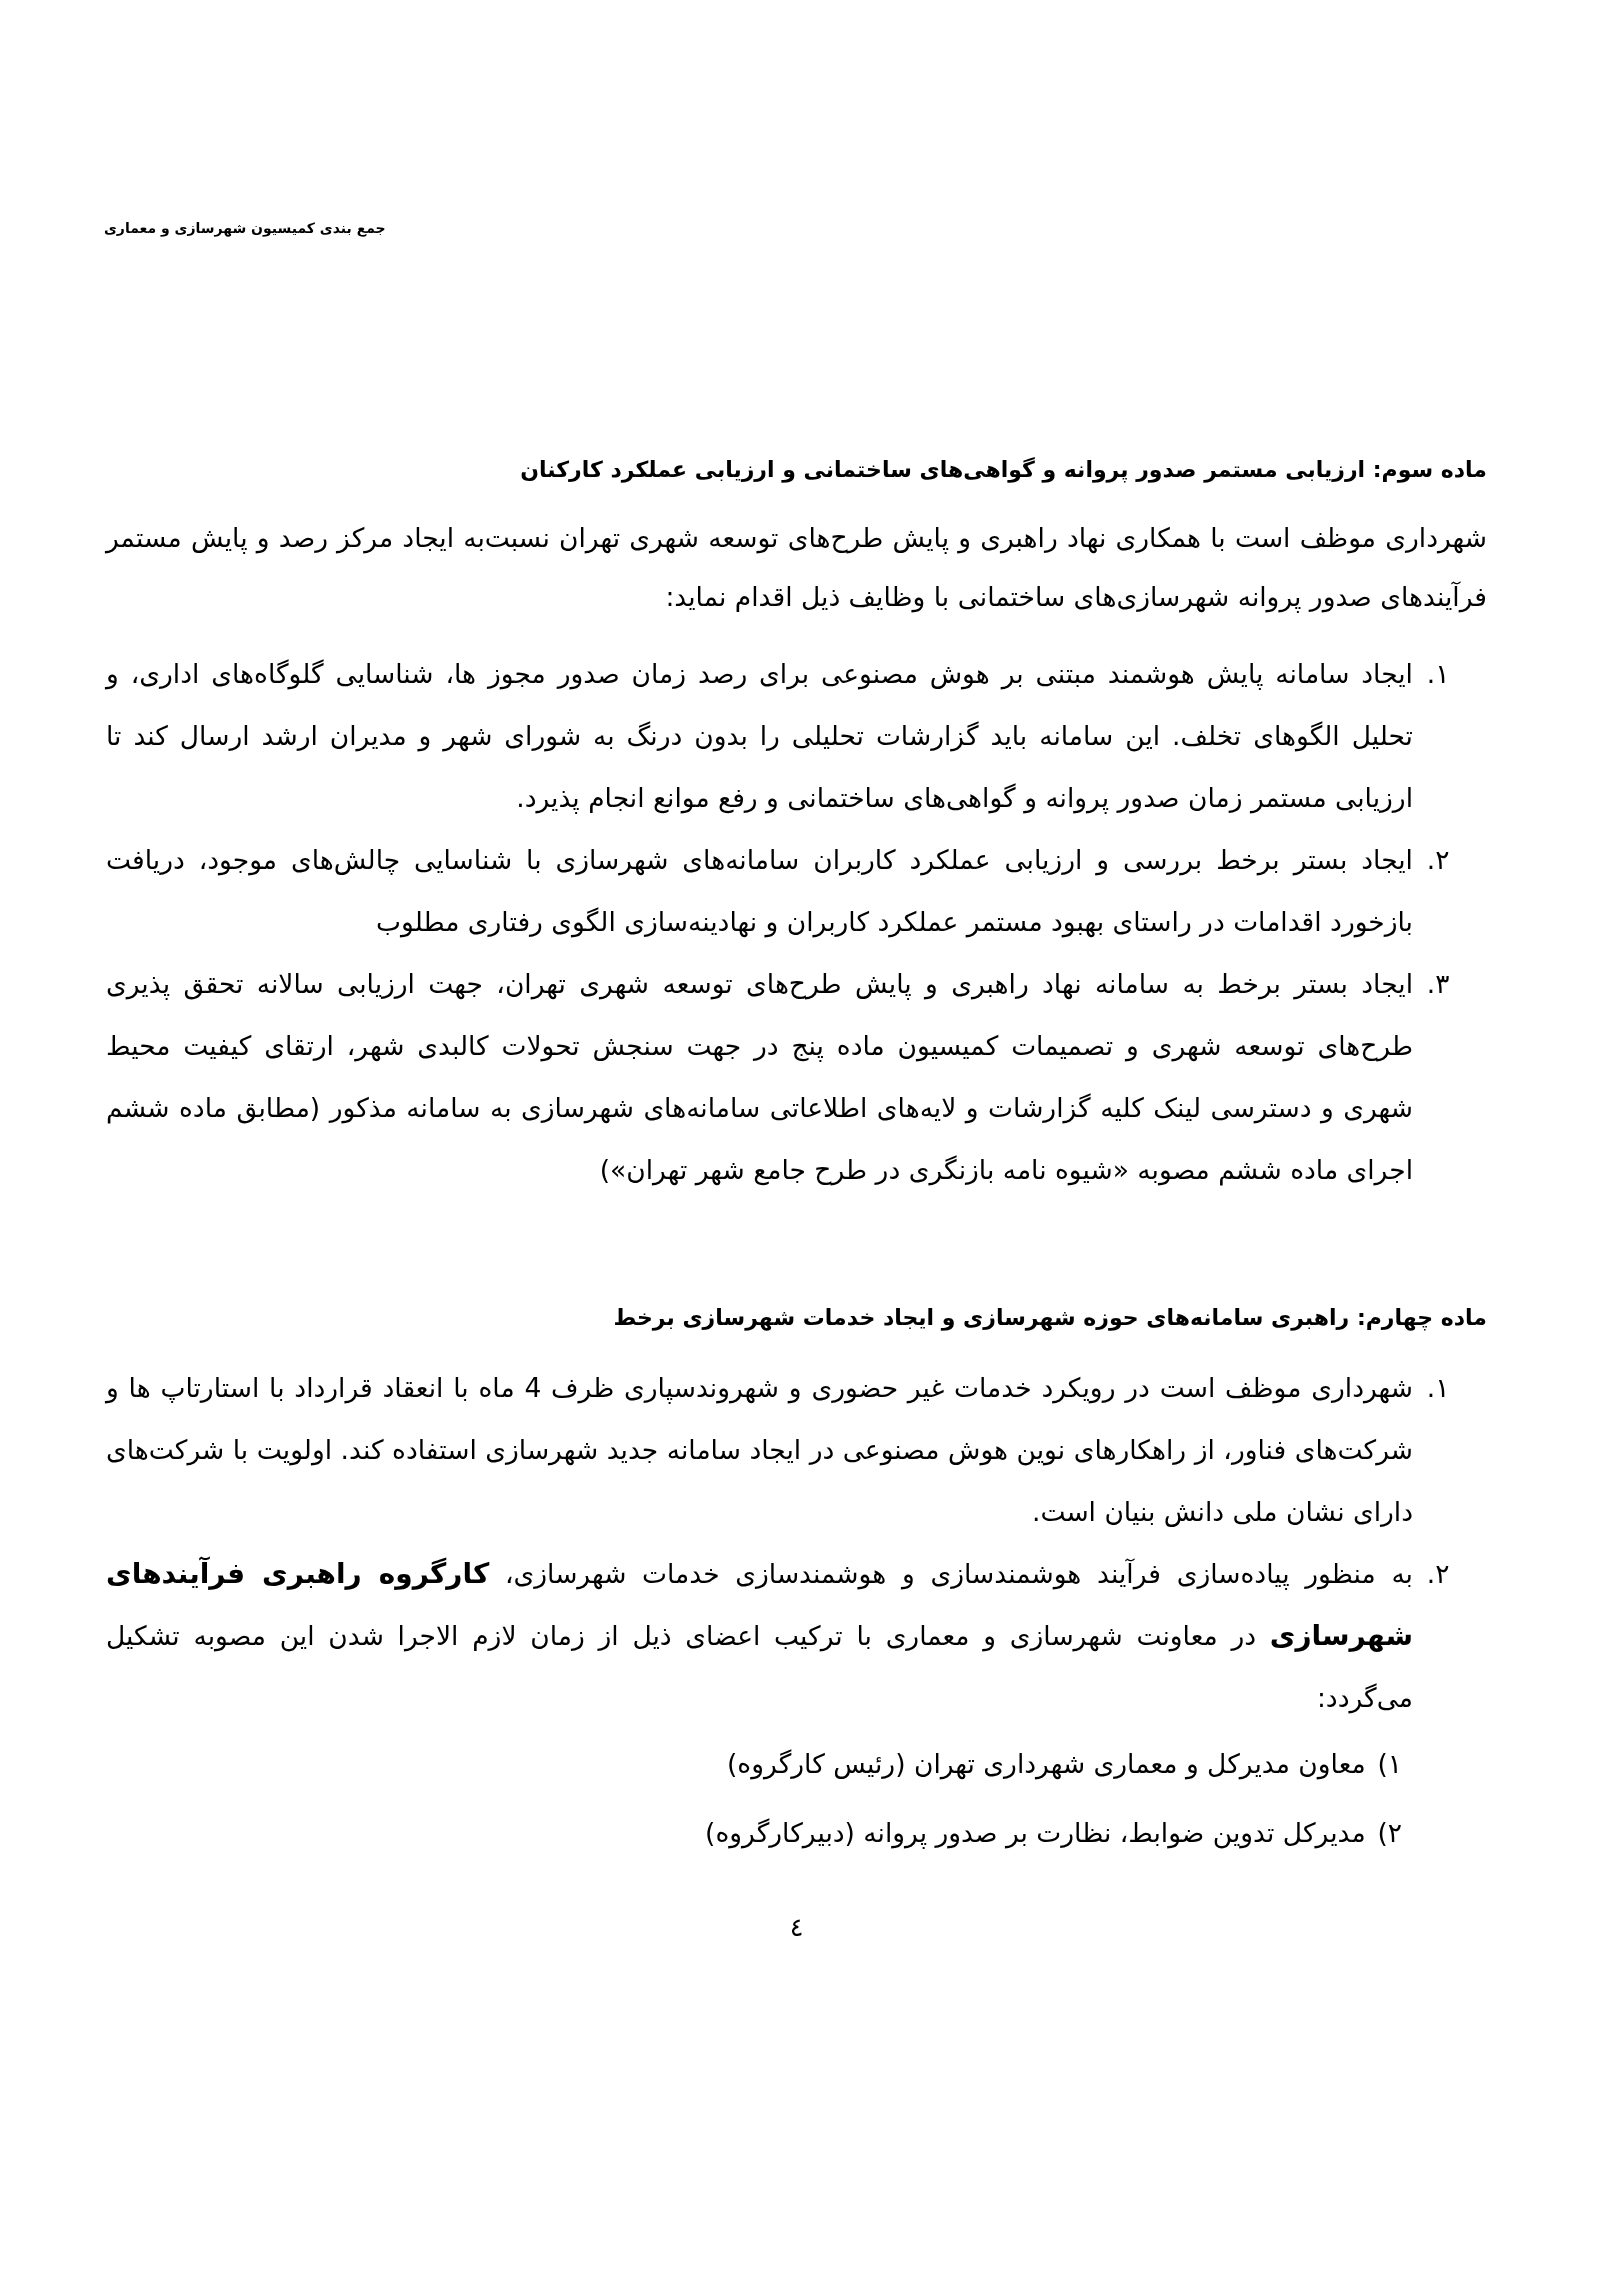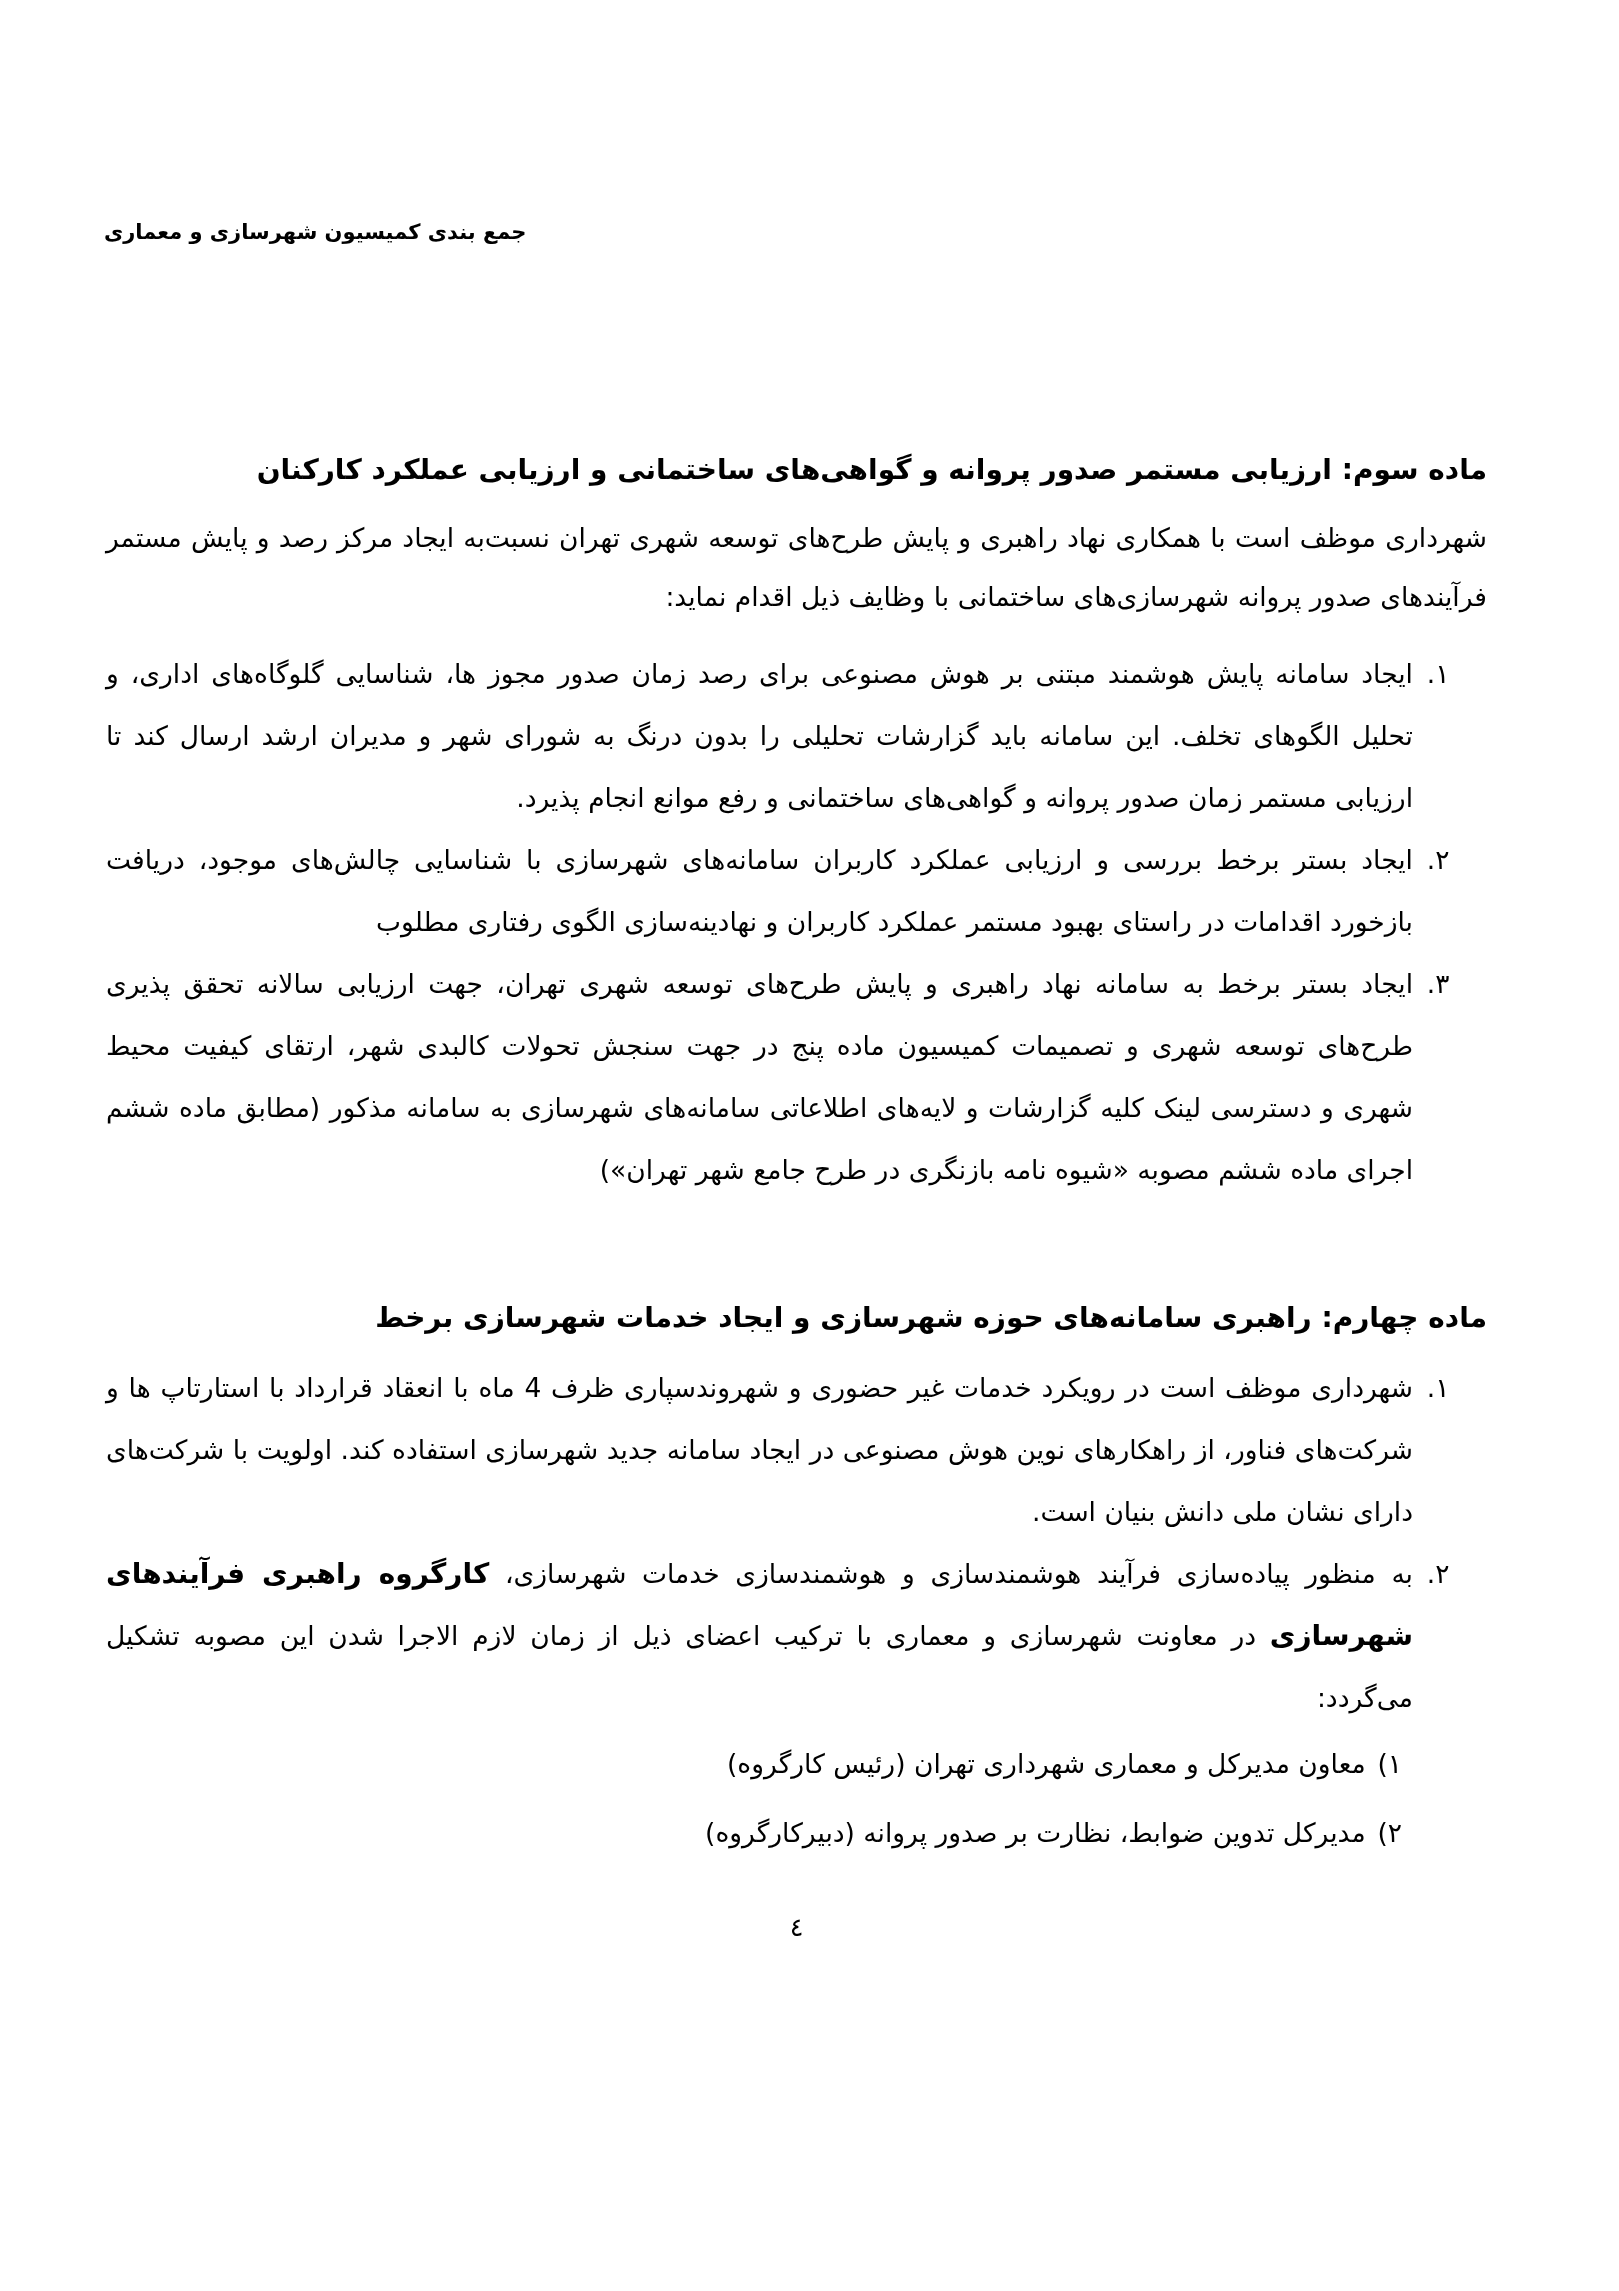--- a/index.html
+++ b/index.html
@@ -14,39 +14,39 @@
     width: 1619px;
     height: 2292px;
     background: #ffffff;
     overflow: hidden;
   }
   .running-header {
     position: absolute;
     top: 220px;
     left: 104px;
     direction: rtl;
-    font-size: 21px;
+    font-size: 14px;
     font-weight: bold;
     white-space: nowrap;
   }
   .content {
     position: absolute;
     top: 0;
     left: 106px;
     width: 1381px;
     padding-top: 331px;
     direction: rtl;
     text-align: justify;
     font-size: 26.5px;
     line-height: 59px;
   }
   .para { margin: 0; }
   .heading {
     margin: 0;
-    font-size: 28px;
+    font-size: 22px;
     font-weight: bold;
     line-height: 61px;
     text-align: right;
   }
   .heading-1 { margin-top: 108px; }
   .lead { margin-top: 7.8px; }
   .heading-2 { margin-top: 86px; }
   .num-list { margin-top: 17.6px; line-height: 62px; }
   .num-list-2 { margin-top: 8.8px; }
   .li { display: flex; align-items: flex-start; }

